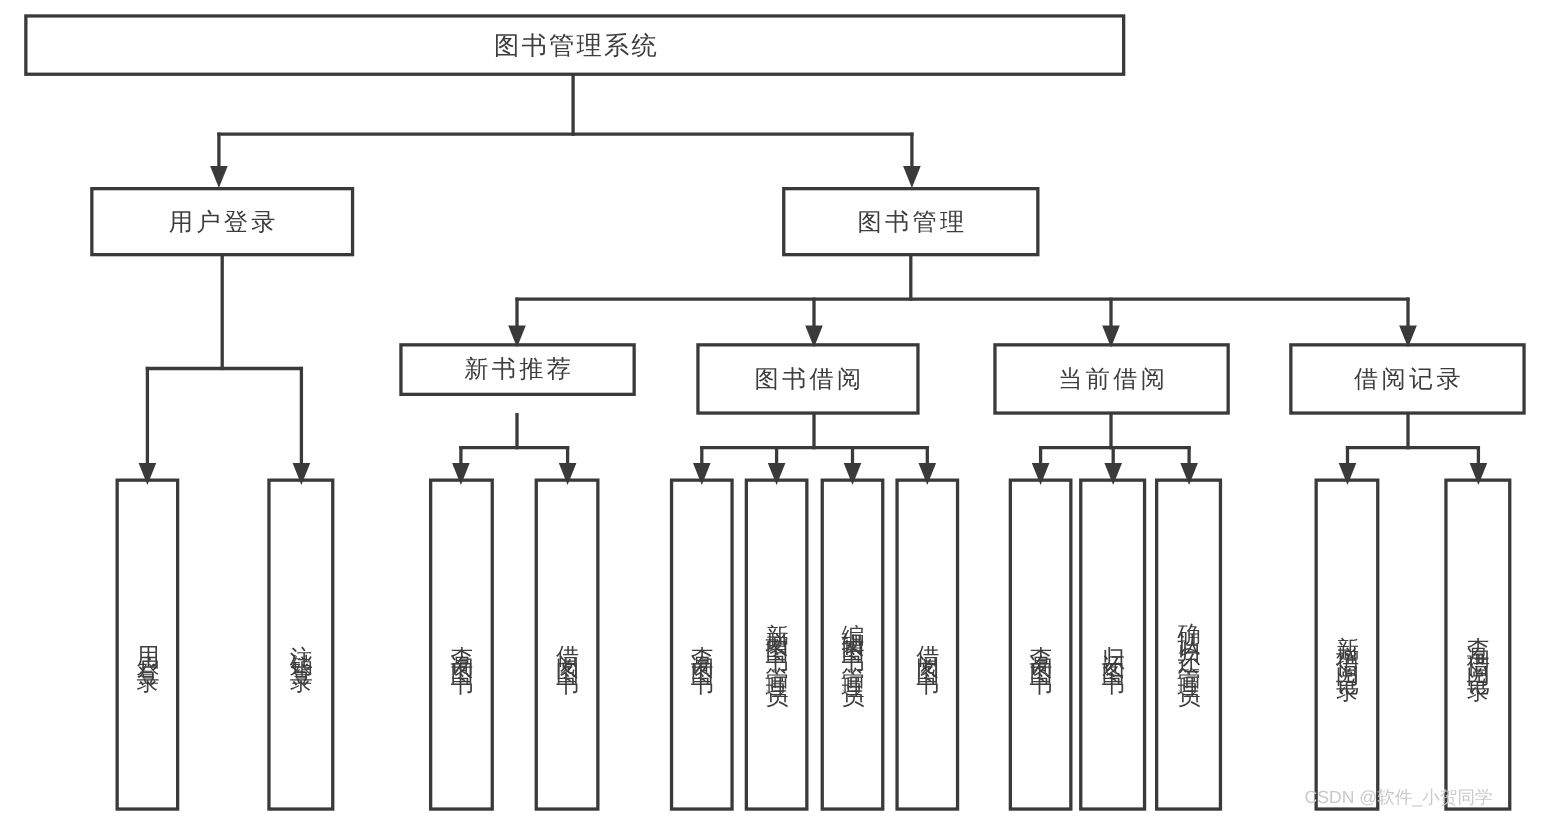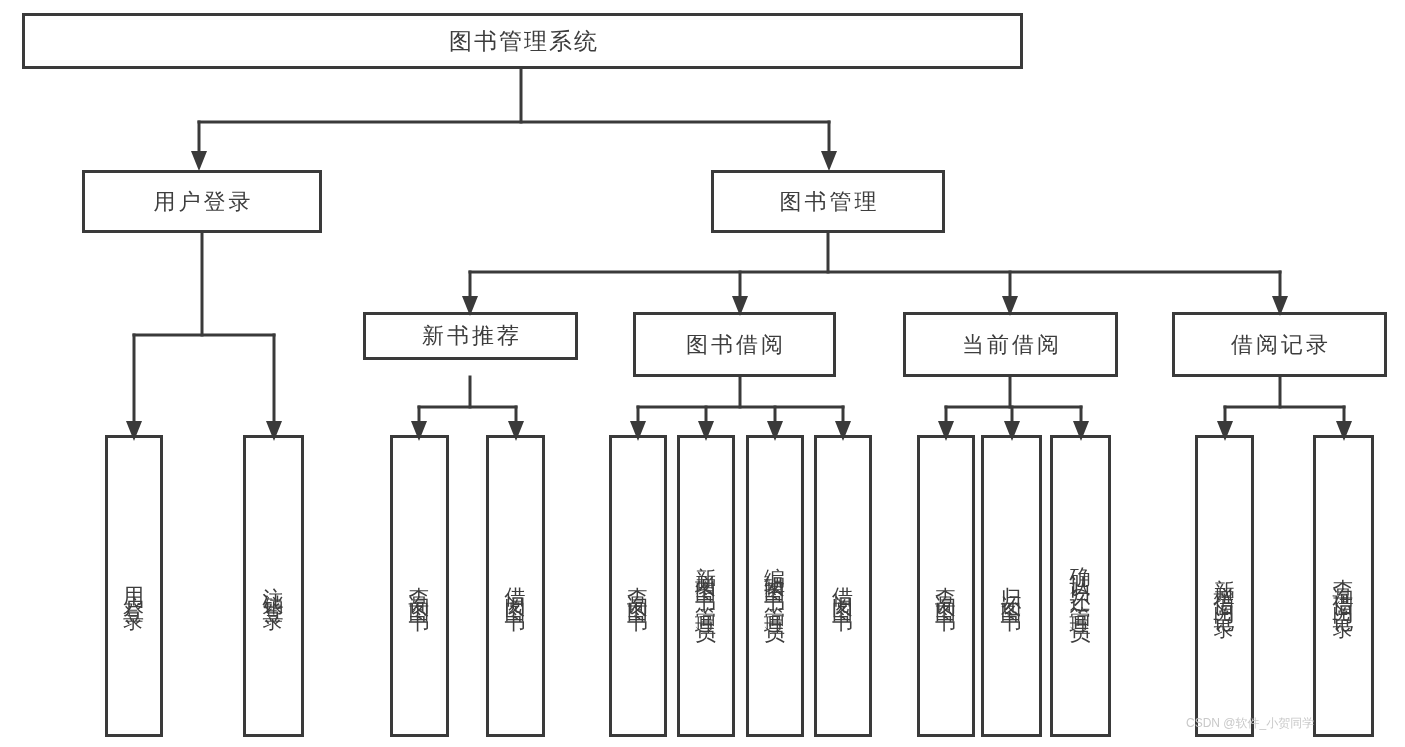--- a/index.html
+++ b/index.html
@@ -59,21 +59,21 @@
     font-size: 21px;
     letter-spacing: 8px;
     line-height: 1;
   }
   .watermark {
     position: absolute;
     left: 1186px;
     top: 715px;
     z-index: 6;
     color: #c9c9c9;
-    font-size: 12px;
+    font-size: 16px;
     white-space: nowrap;
   }
 </style>
 </head>
 <body>
 
 <div class="stage">
 
   <svg class="connectors" viewBox="0 0 1405 747">
 

